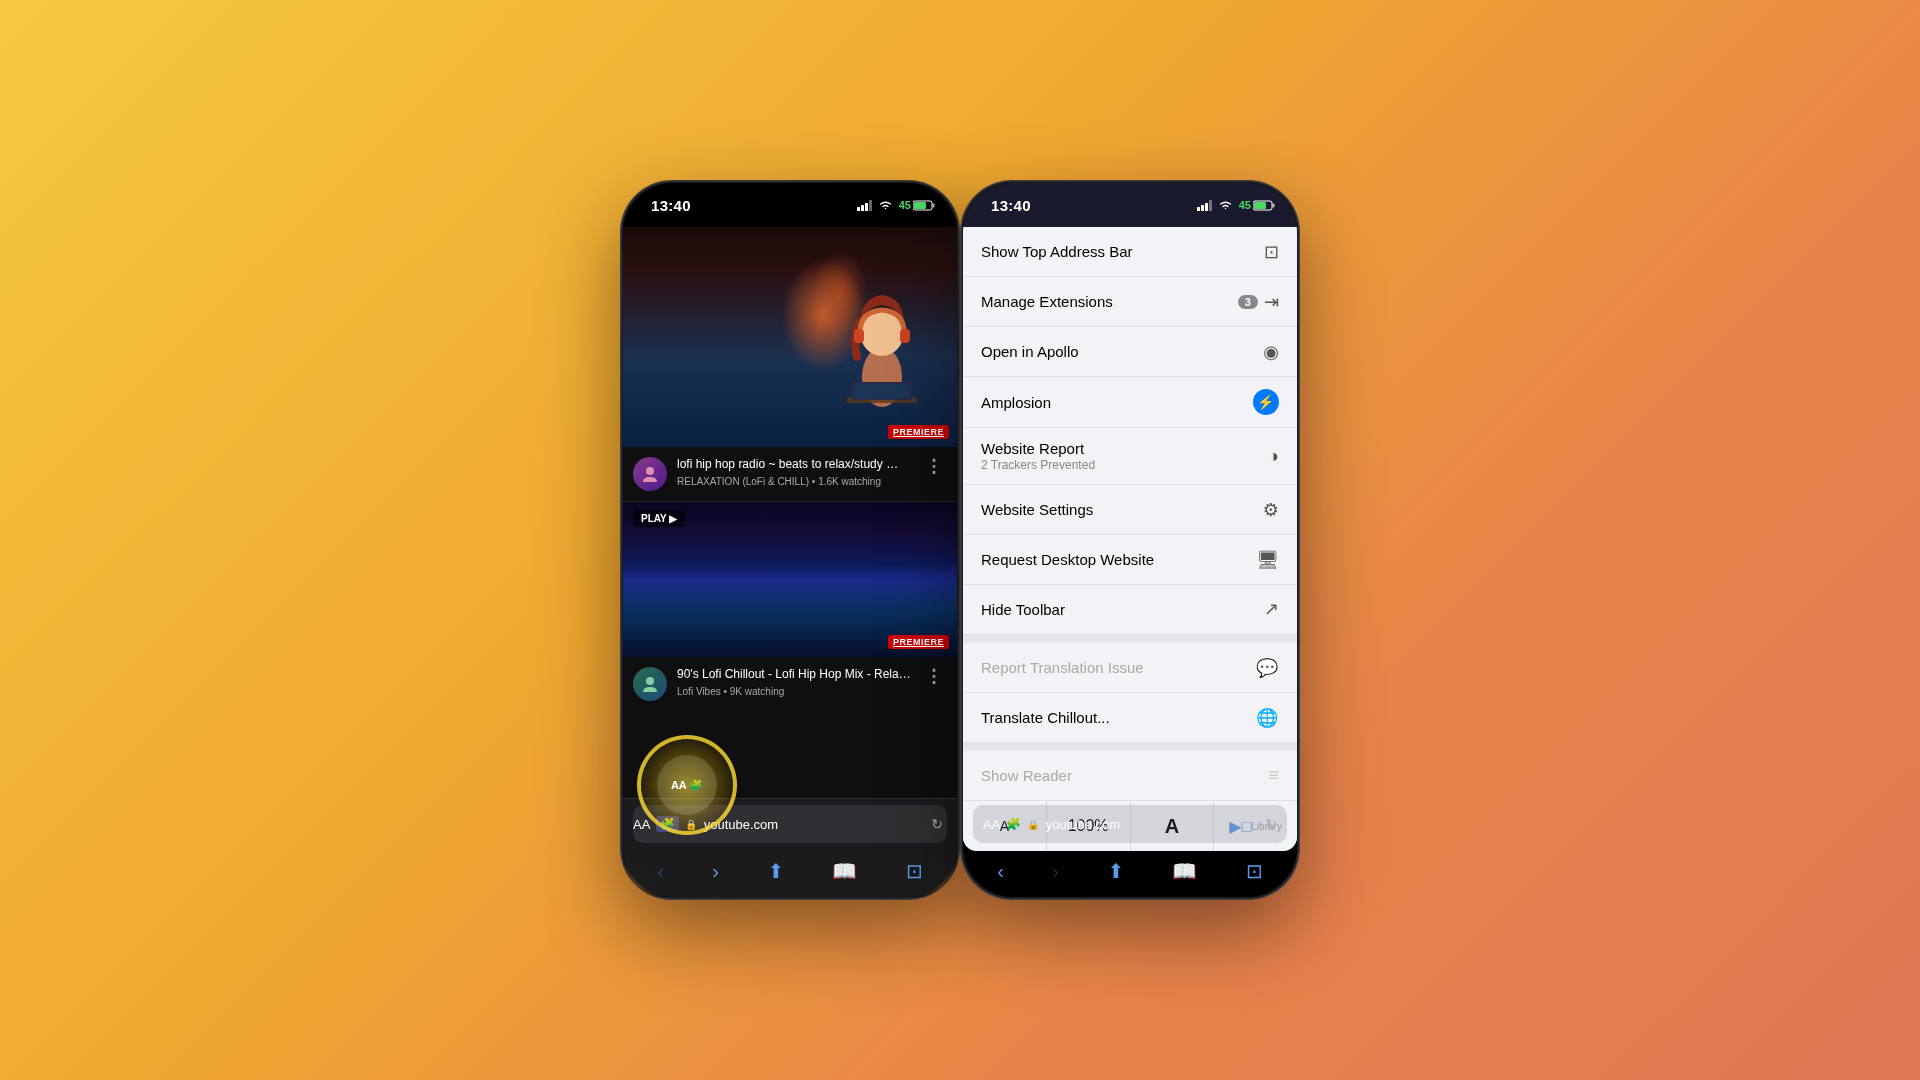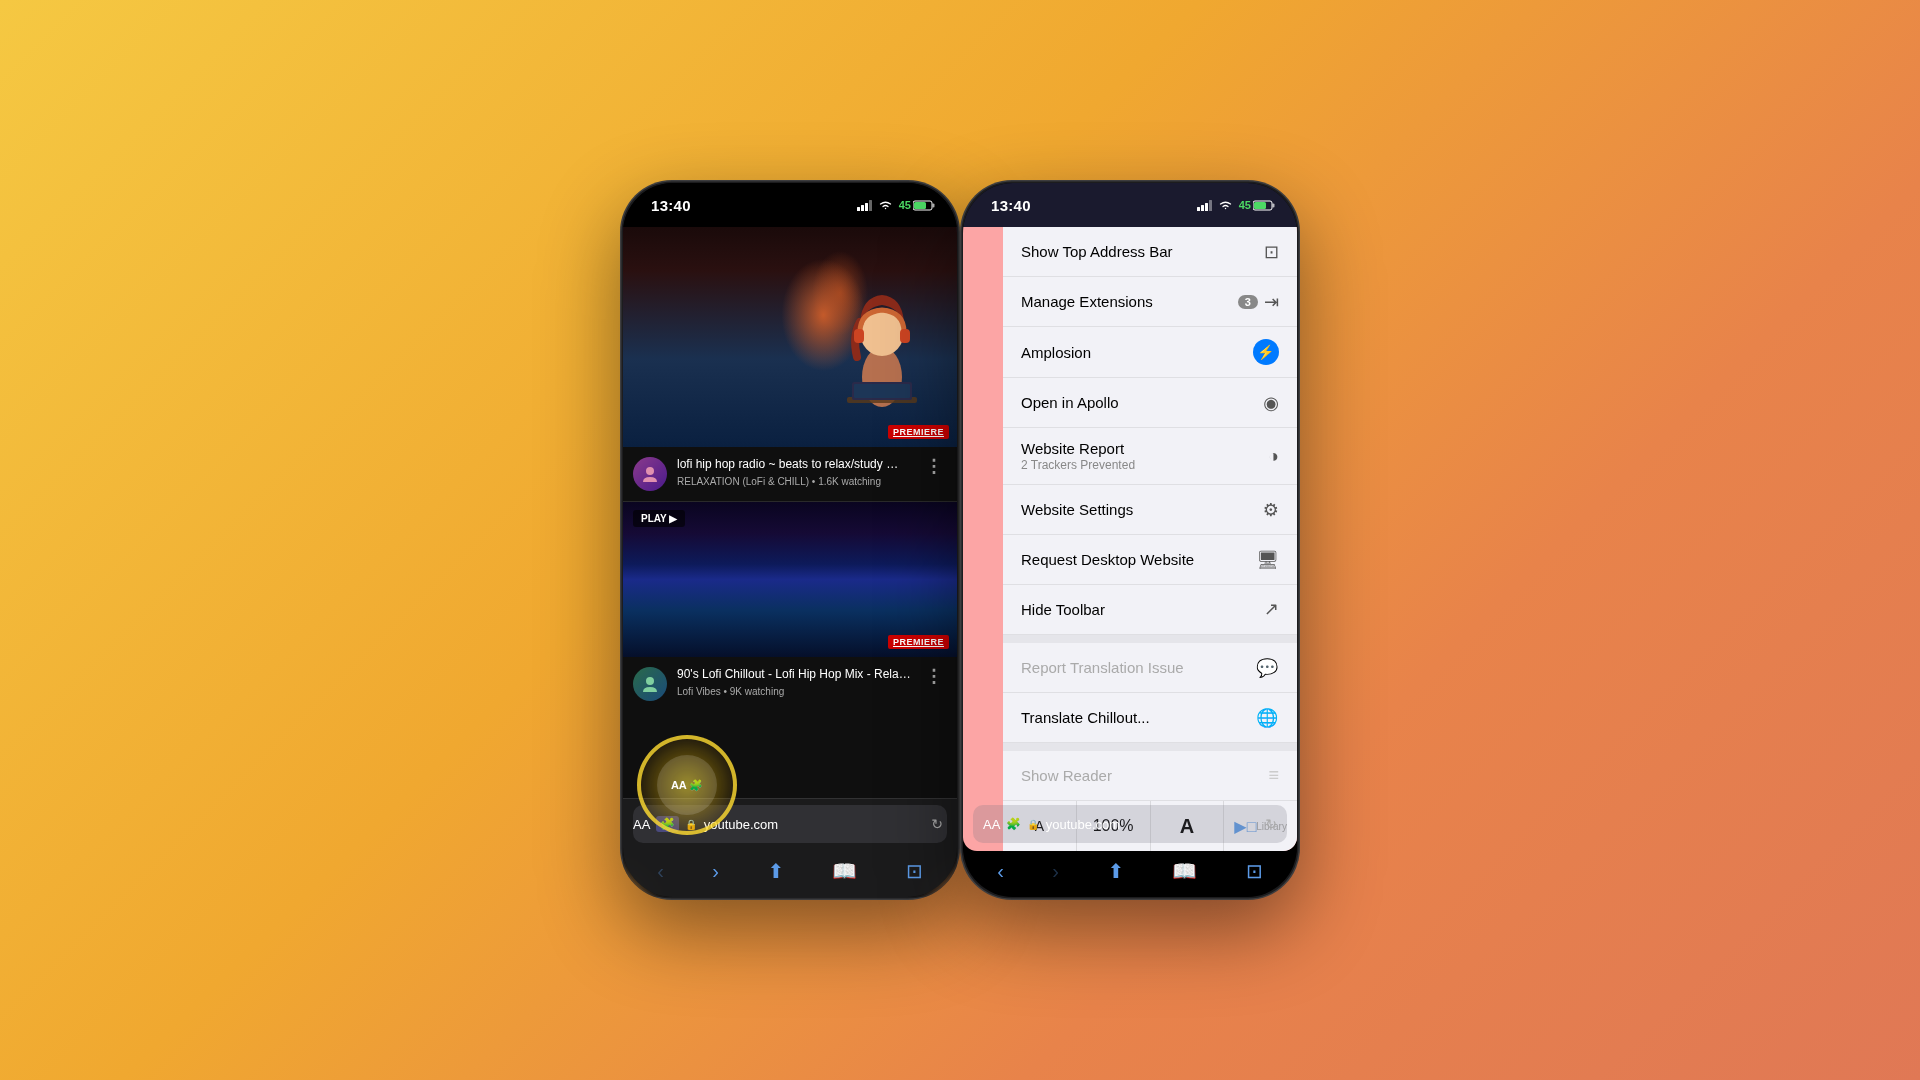--- a/index.html
+++ b/index.html
@@ -261,25 +261,24 @@
       top: 44px;
       left: 0; right: 0; bottom: 0;
       background: rgba(0,0,0,0.3);
       z-index: 10;
     }
 
     .context-menu {
       position: absolute;
       top: 0;
       left: 0; right: 0;
-      background: #fca5a5;
+      background: #22c55e;
       border-radius: 0 0 14px 14px;
       overflow: hidden;
       z-index: 20;
-      padding-left: 40px;
     }
 
     .menu-item {
       display: flex;
       align-items: center;
       justify-content: space-between;
       padding: 12px 18px;
       border-bottom: 1px solid rgba(0,0,0,0.08);
       background: #f2f2f7;
       min-height: 50px;
@@ -637,30 +636,30 @@
 
           <div class="menu-item">
             <span class="menu-label">Manage Extensions</span>
             <div class="menu-right">
               <span class="menu-badge">3</span>
               <span class="menu-icon">⇥</span>
             </div>
           </div>
 
           <div class="menu-item">
+            <span class="menu-label">Open in Apollo</span>
+            <div class="menu-right">
+              <span class="menu-icon">◉</span>
+            </div>
+          </div>
+
+          <div class="menu-item">
             <span class="menu-label">Amplosion</span>
             <div class="menu-right">
               <div class="menu-icon-circle">⚡</div>
-            </div>
-          </div>
-
-          <div class="menu-item">
-            <span class="menu-label">Open in Apollo</span>
-            <div class="menu-right">
-              <span class="menu-icon">◉</span>
             </div>
           </div>
 
           <div class="menu-item">
             <div class="menu-label-block">
               <span class="menu-label">Website Report</span>
               <span class="menu-sublabel">2 Trackers Prevented</span>
             </div>
             <div class="menu-right">
               <span class="menu-icon">◑</span>

